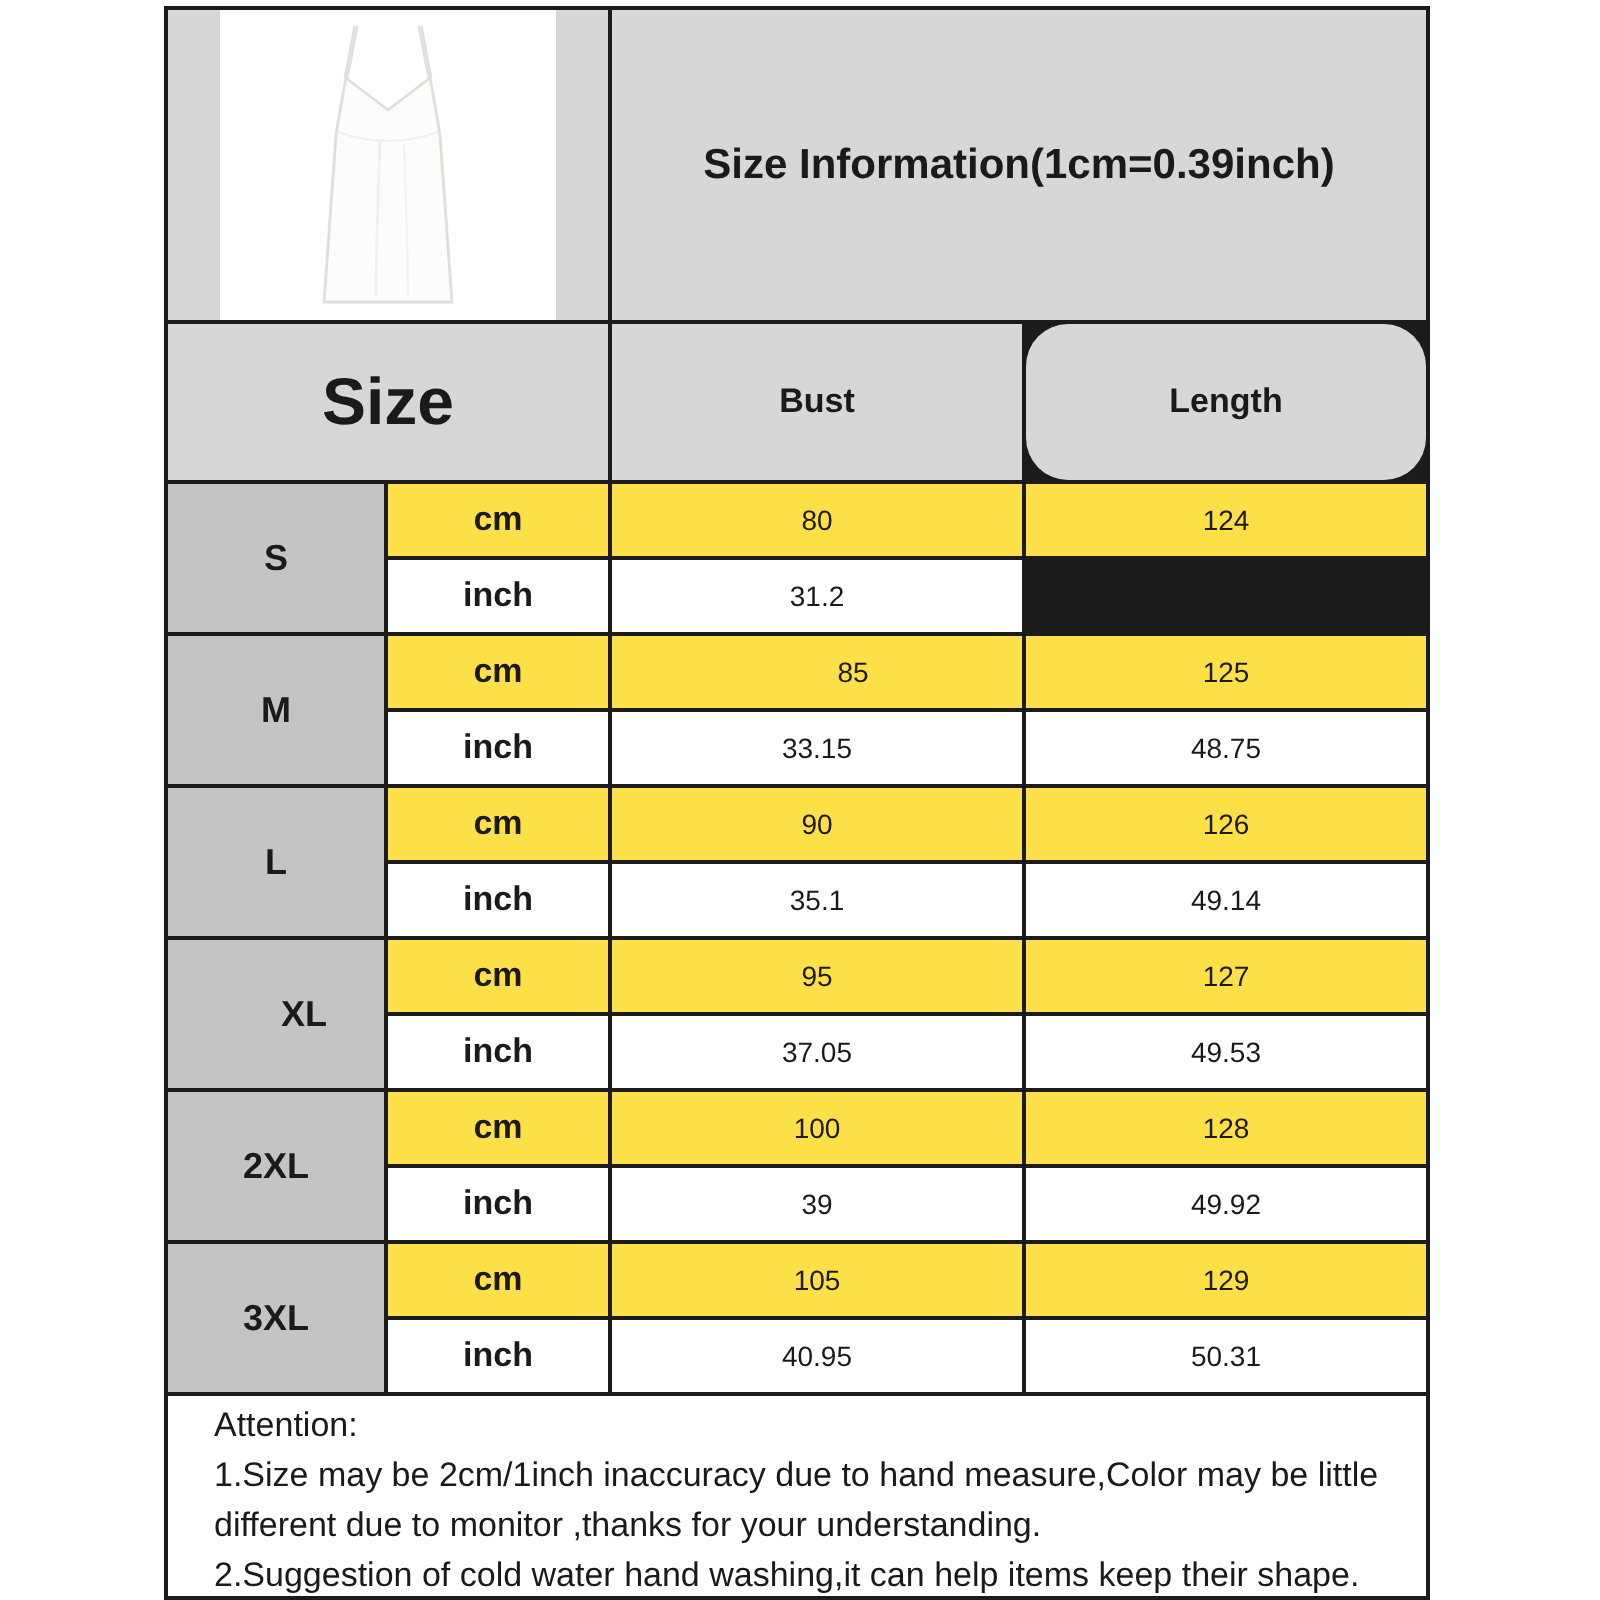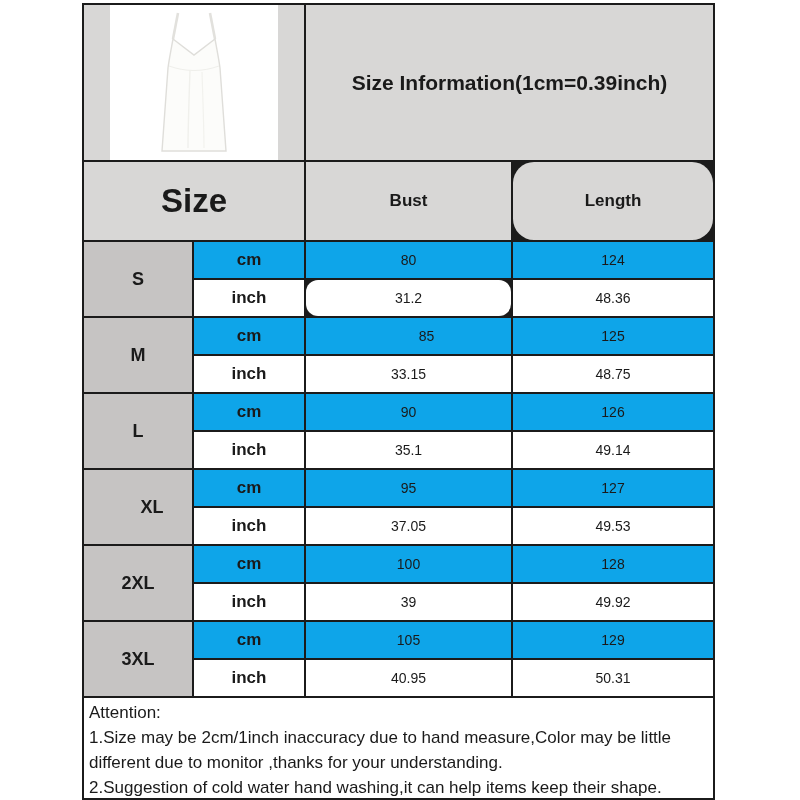--- a/index.html
+++ b/index.html
@@ -80,28 +80,28 @@
     background: #c6c4c3;
     font-weight: bold;
     font-size: 18px;
   }
   .unit-cell {
     grid-column: 2;
     font-weight: bold;
     font-size: 17px;
   }
   .value-cell { font-size: 14px; }
-  .cm-bg { background: #0ea5e9; }
+  .cm-bg { background: #fde047; }
 
   .attention-cell {
     grid-row: 15;
     grid-column: 1 / 5;
     background: #ffffff;
     display: block;
-    padding: 2px 7px 0 5px;
+    padding: 2px 7px 0 23px;
     font-size: 17px;
     line-height: 25px;
   }
   .attention-cell p { margin: 0; }
 </style>
 </head>
 <body>
 
 <div class="sheet">
   <div class="size-chart">
@@ -133,22 +133,21 @@
 
     <div class="cell size-header-cell">Size</div>
     <div class="cell col-header-cell bust-header">Bust</div>
     <div class="cell col-header-cell length-header">Length</div>
 
     <div class="cell size-label-cell" style="grid-area: 3 / 1 / 5;">S</div>
       <div class="cell unit-cell cm-bg" style="grid-area: 3 / 2;">cm</div>
       <div class="cell value-cell cm-bg" style="grid-area: 3 / 3;">80</div>
       <div class="cell value-cell cm-bg" style="grid-area: 3 / 4;">124</div>
       <div class="cell unit-cell" style="grid-area: 4 / 2;">inch</div>
-      <div class="cell value-cell" style="grid-area: 4 / 3; border-radius: 12px;">31.2</div>
-      <div class="cell value-cell" style="grid-area: 4 / 4;">48.36</div>
+      <div class="cell value-cell" style="grid-area: 4 / 3;">31.2</div>
       <div class="cell size-label-cell" style="grid-area: 5 / 1 / 7;">M</div>
       <div class="cell unit-cell cm-bg" style="grid-area: 5 / 2;">cm</div>
       <div class="cell value-cell cm-bg" style="grid-area: 5 / 3; padding-left: 36px;">85</div>
       <div class="cell value-cell cm-bg" style="grid-area: 5 / 4;">125</div>
       <div class="cell unit-cell" style="grid-area: 6 / 2;">inch</div>
       <div class="cell value-cell" style="grid-area: 6 / 3;">33.15</div>
       <div class="cell value-cell" style="grid-area: 6 / 4;">48.75</div>
       <div class="cell size-label-cell" style="grid-area: 7 / 1 / 9;">L</div>
       <div class="cell unit-cell cm-bg" style="grid-area: 7 / 2;">cm</div>
       <div class="cell value-cell cm-bg" style="grid-area: 7 / 3;">90</div>

